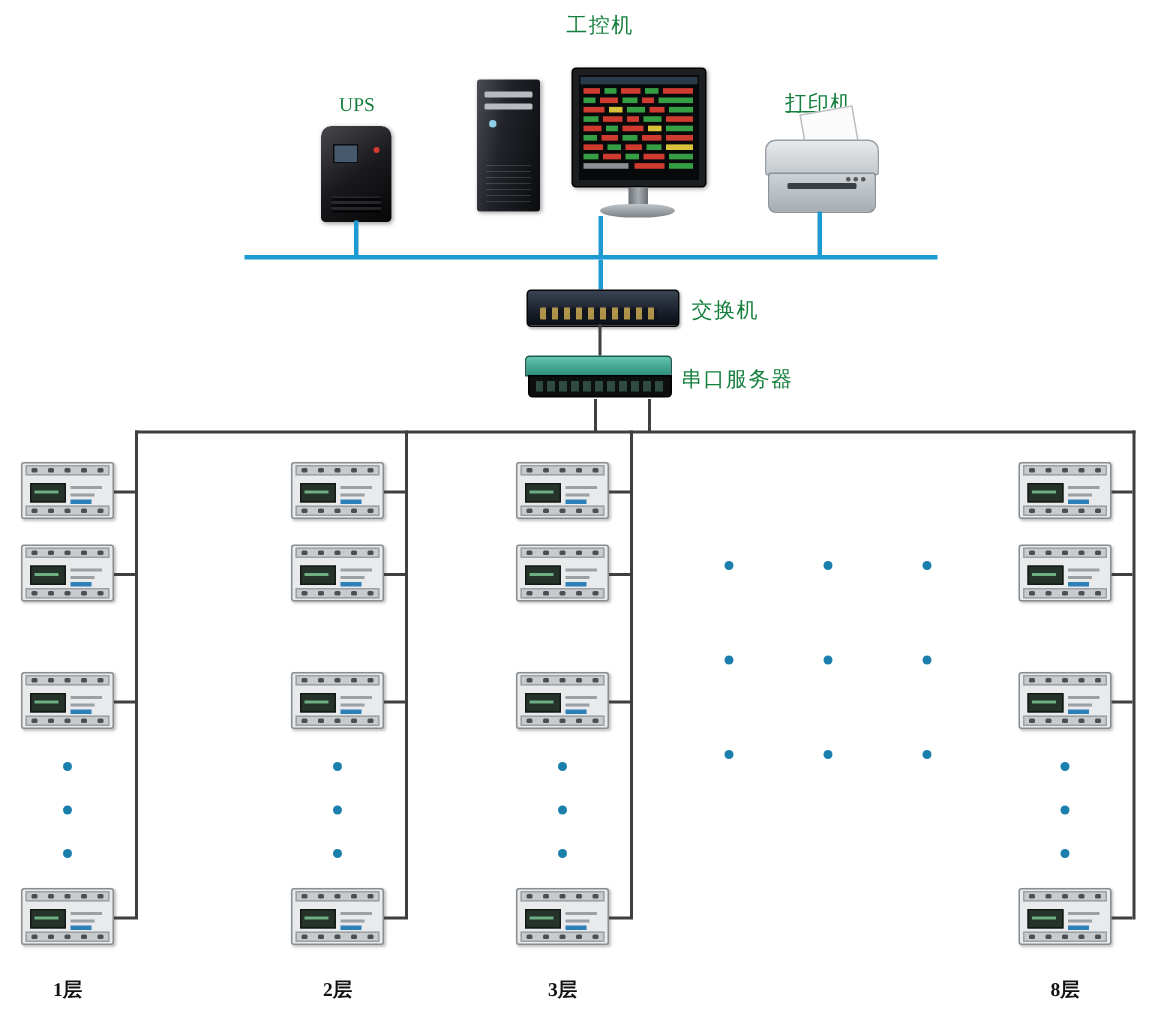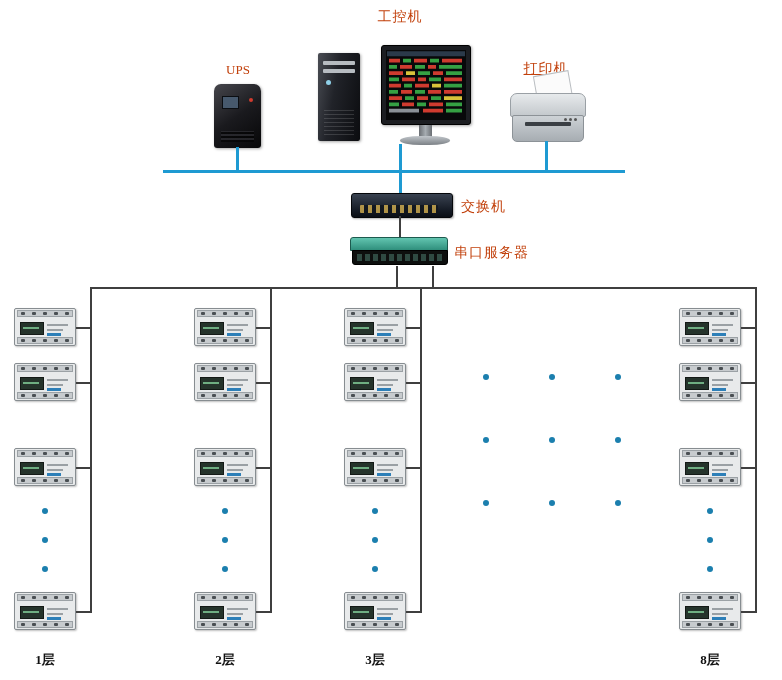--- a/index.html
+++ b/index.html
@@ -1,21 +1,21 @@
 <!DOCTYPE html>
 <html style="--bus: #1e9ad2; --wire: #3f3f3f; --dot: #1b7fae;"><head>
 <meta charset="utf-8">
 <style>
   html,body{margin:0;padding:0;background:#fff;}
   .canvas{
     position:relative;width:782px;height:680px;background:#ffffff;overflow:hidden;
     font-family:"Liberation Serif","DejaVu Serif",serif;
   }
   
-  .lbl{position:absolute;font-size:14px;color:#c2410c;text-align:center;letter-spacing:1px;}
+  .lbl{position:absolute;font-size:14px;color:#15803d;text-align:center;letter-spacing:1px;}
   .lbl-pc{left:366px;top:8px;width:68px;}
   .lbl-ups{left:212px;top:62px;width:52px;font-size:13px;letter-spacing:0;}
   .lbl-printer{left:517px;top:60px;width:58px;text-decoration:underline;}
   .lbl-switch{left:461px;top:198px;width:70px;text-align:left;}
   .lbl-serial{left:454px;top:244px;width:100px;text-align:left;}
   .col-label{position:absolute;top:364px;left:0;width:62px;text-align:center;
              font-size:13px;font-weight:bold;color:#111;letter-spacing:0;}
   
   .ups{position:absolute;left:214px;top:84px;width:47px;height:64px;
        background:linear-gradient(145deg,#46464c 0%,#1a1a1e 50%,#060607 100%);

